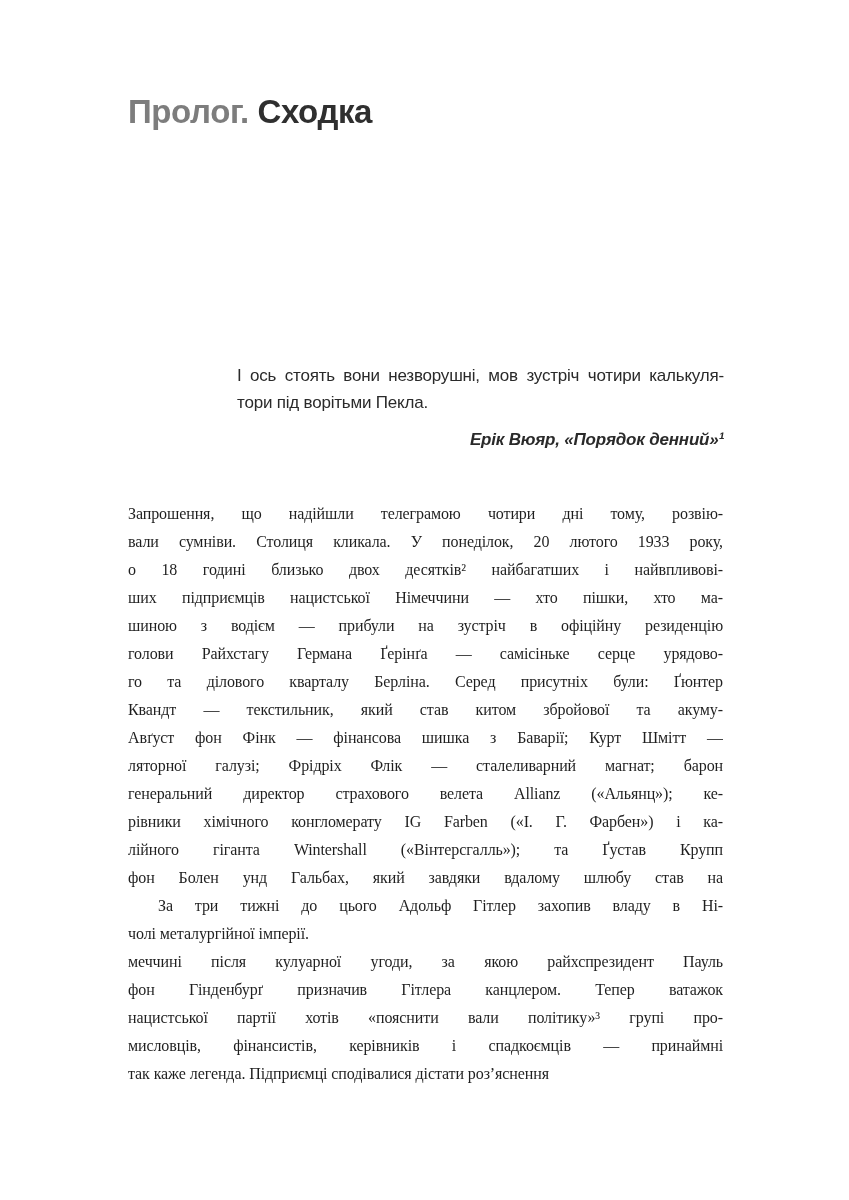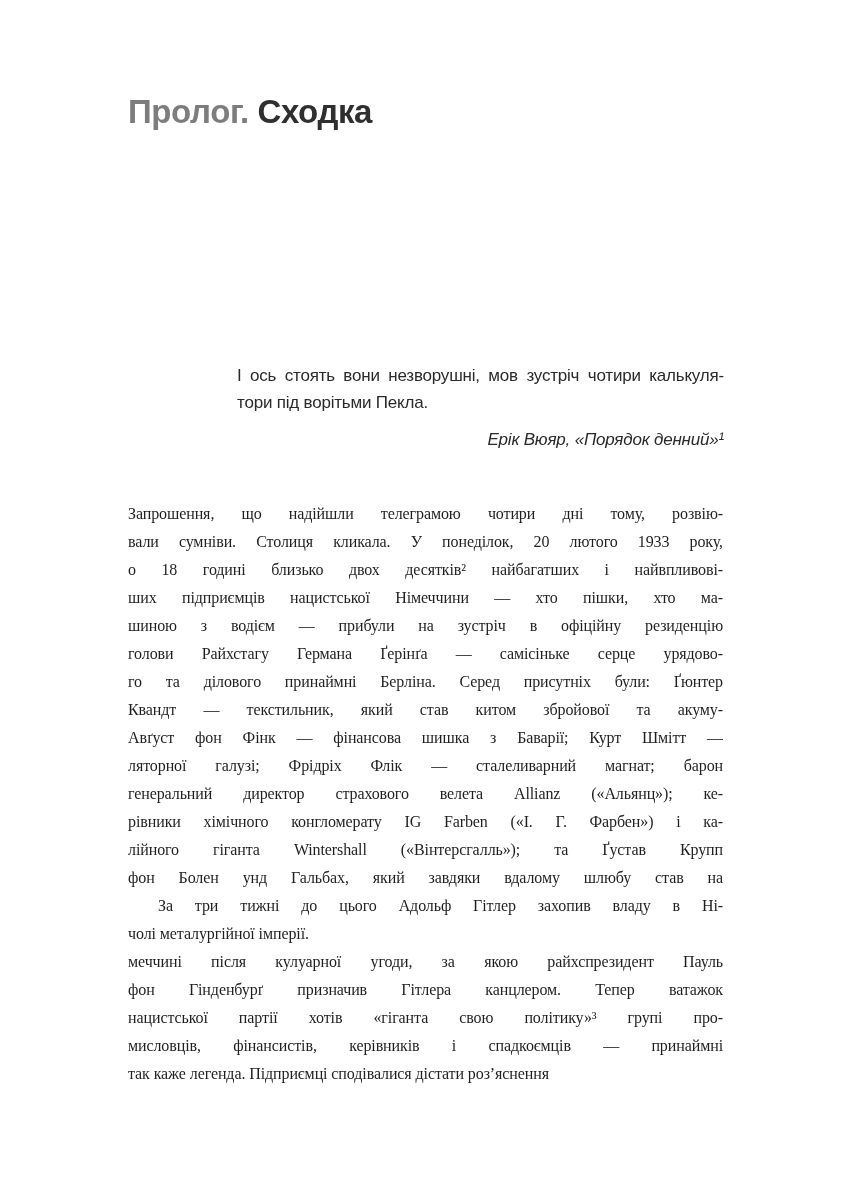--- a/index.html
+++ b/index.html
@@ -36,20 +36,21 @@
     color: #2a2a2a;
   }
   .eline { text-align: justify; text-align-last: justify; }
   .eline.last { text-align-last: left; }
   .attribution {
     margin-top: 10px;
     text-align: right;
     font-style: italic;
     font-size: 17px;
     color: #2a2a2a;
+    font-weight: bold;
   }
 
   .body-text {
     position: absolute;
     left: 128px;
     top: 500px;
     width: 595px;
     font-family: "Liberation Serif", serif;
     font-size: 16px;
     letter-spacing: -0.1px;
@@ -78,30 +79,30 @@
     <div class="attribution">Ерік Вюяр, «Порядок денний»¹</div>
   </div>
 
   <div class="body-text">
       <div class="bline">Запрошення, що надійшли телеграмою чотири дні тому, розвію-</div>
       <div class="bline">вали сумніви. Столиця кликала. У понеділок, 20 лютого 1933 року,</div>
       <div class="bline">о 18 годині близько двох десятків² найбагатших і найвпливові-</div>
       <div class="bline">ших підприємців нацистської Німеччини — хто пішки, хто ма-</div>
       <div class="bline">шиною з водієм — прибули на зустріч в офіційну резиденцію</div>
       <div class="bline">голови Райхстагу Германа Ґерінґа — самісіньке серце урядово-</div>
-      <div class="bline">го та ділового принаймні Берліна. Серед присутніх були: Ґюнтер</div>
+      <div class="bline">го та ділового кварталу Берліна. Серед присутніх були: Ґюнтер</div>
       <div class="bline">Квандт — текстильник, який став китом збройової та акуму-</div>
       <div class="bline">Авґуст фон Фінк — фінансова шишка з Баварії; Курт Шмітт —</div>
       <div class="bline">ляторної галузі; Фрідріх Флік — сталеливарний магнат; барон</div>
       <div class="bline">генеральний директор страхового велета Allianz («Альянц»); ке-</div>
       <div class="bline">рівники хімічного конгломерату IG Farben («І. Г. Фарбен») і ка-</div>
       <div class="bline">лійного гіганта Wintershall («Вінтерсгалль»); та Ґустав Крупп</div>
       <div class="bline">фон Болен унд Гальбах, який завдяки вдалому шлюбу став на</div>
       <div class="bline indent">За три тижні до цього Адольф Гітлер захопив владу в Ні-</div>
       <div class="bline last">чолі металургійної імперії.</div>
       <div class="bline">меччині після кулуарної угоди, за якою райхспрезидент Пауль</div>
       <div class="bline">фон Гінденбурґ призначив Гітлера канцлером. Тепер ватажок</div>
-      <div class="bline">нацистської партії хотів «гіганта свою політику»³ групі про-</div>
+      <div class="bline">нацистської партії хотів «пояснити вали політику»³ групі про-</div>
       <div class="bline">мисловців, фінансистів, керівників і спадкоємців — принаймні</div>
       <div class="bline last">так каже легенда. Підприємці сподівалися дістати роз’яснення</div>
     </div>
 
 </div>
 
 </body></html>

